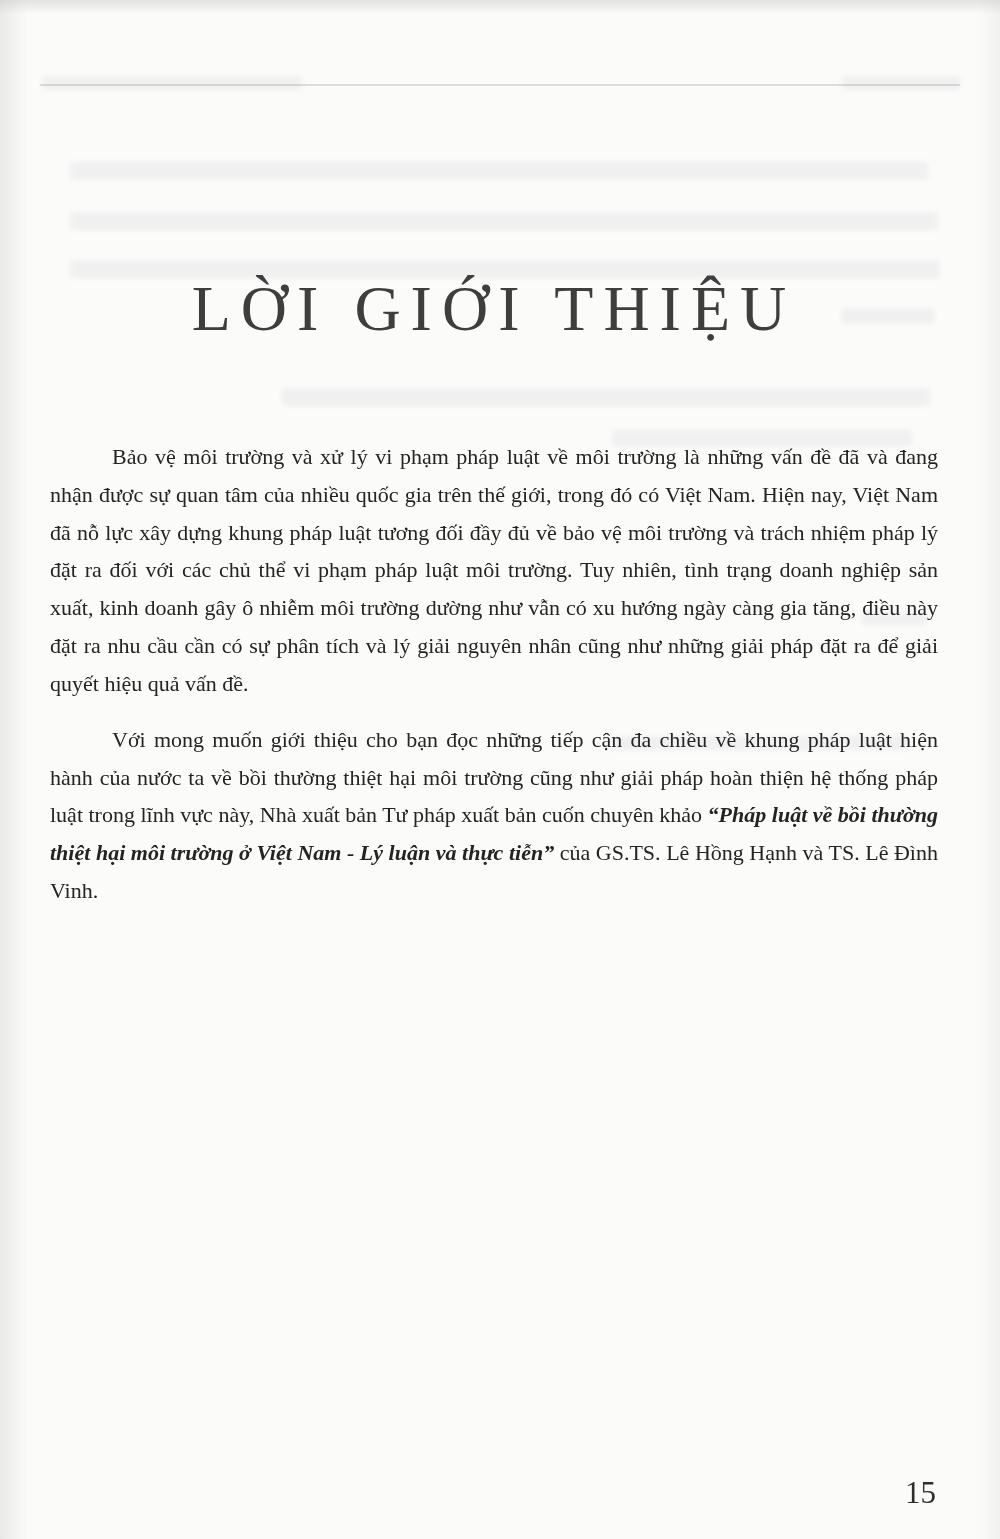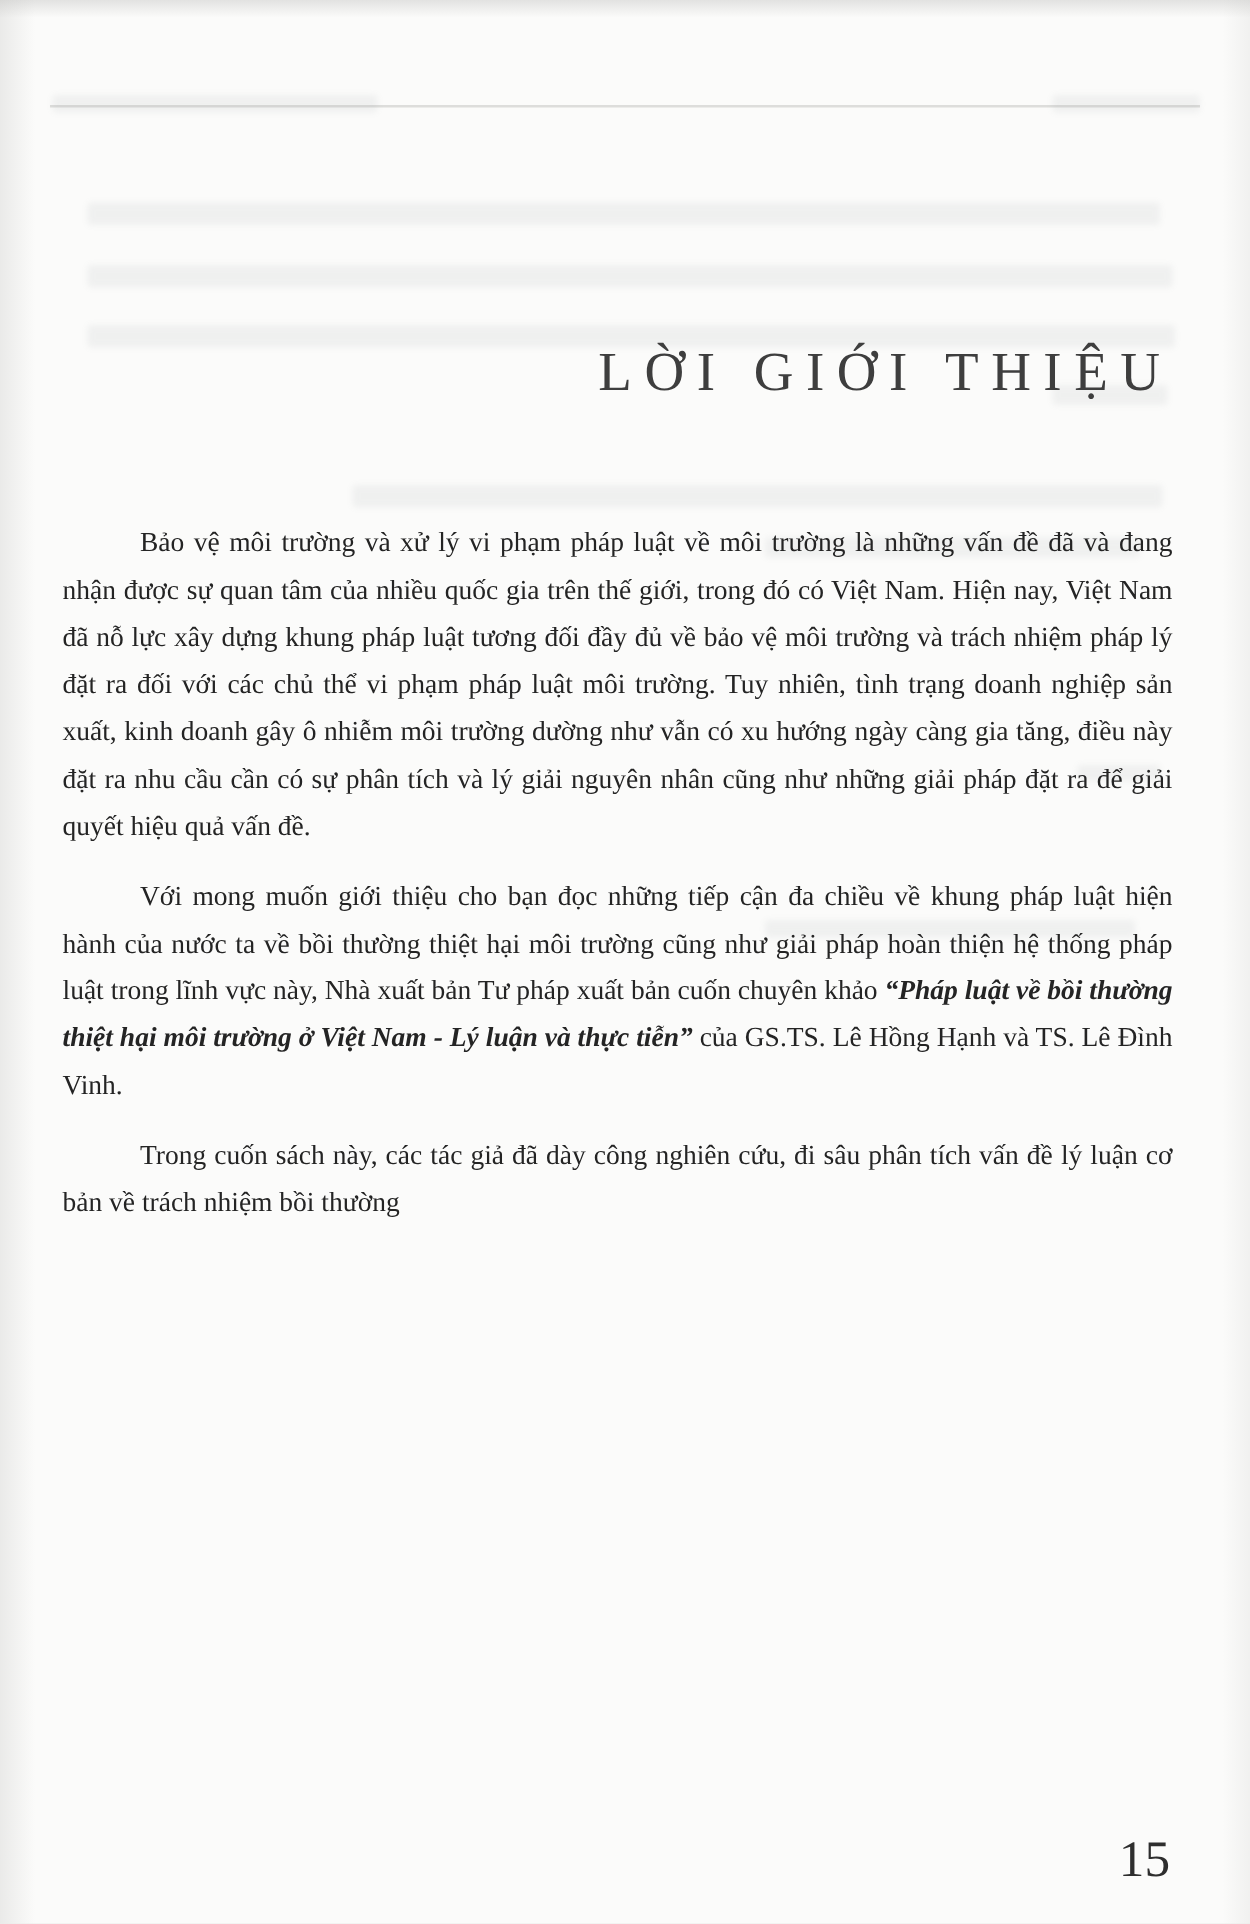--- a/index.html
+++ b/index.html
@@ -38,41 +38,41 @@
     filter: blur(2.5px);
     border-radius: 3px;
   }
   .content {
     position: relative;
     padding: 0 62px 0 50px;
     box-sizing: border-box;
   }
   .page-title {
     margin: 272px 0 92px 0;
-    text-align: right;
-    font-size: 44px;
+    text-align: center;
+    font-size: 64px;
     font-weight: 400;
     letter-spacing: 10px;
     color: #3e3e3e;
   }
   .para {
     margin: 0 0 18px 0;
     font-size: 22px;
     line-height: 1.72;
     text-align: justify;
     text-indent: 62px;
     color: #242424;
   }
   .seg-normal { font-style: normal; font-weight: 400; }
   .seg-bold-italic { font-style: italic; font-weight: 700; }
   .page-number {
     position: absolute;
     right: 64px;
     bottom: 28px;
-    font-size: 41px;
+    font-size: 31px;
     color: #2e2e2e;
   }
 </style>
 </head>
 <body>
 
 <div class="scan-page">
 
   <div class="scan-topline"></div>
   <div class="ghost" style="top:76px; left:42px;  width:260px; height:14px;"></div>
@@ -87,19 +87,18 @@
   <div class="ghost" style="top:736px; left:612px; width:296px; height:14px;"></div>
 
   <div class="content">
 
     <h1 class="page-title">LỜI GIỚI THIỆU</h1>
 
     <p class="para"><span class="seg-normal">Bảo vệ môi trường và xử lý vi phạm pháp luật về môi trường là những vấn đề đã và đang nhận được sự quan tâm của nhiều quốc gia trên thế giới, trong đó có Việt Nam. Hiện nay, Việt Nam đã nỗ lực xây dựng khung pháp luật tương đối đầy đủ về bảo vệ môi trường và trách nhiệm pháp lý đặt ra đối với các chủ thể vi phạm pháp luật môi trường. Tuy nhiên, tình trạng doanh nghiệp sản xuất, kinh doanh gây ô nhiễm môi trường dường như vẫn có xu hướng ngày càng gia tăng, điều này đặt ra nhu cầu cần có sự phân tích và lý giải nguyên nhân cũng như những giải pháp đặt ra để giải quyết hiệu quả vấn đề.</span></p>
 
     <p class="para"><span class="seg-normal">Với mong muốn giới thiệu cho bạn đọc những tiếp cận đa chiều về khung pháp luật hiện hành của nước ta về bồi thường thiệt hại môi trường cũng như giải pháp hoàn thiện hệ thống pháp luật trong lĩnh vực này, Nhà xuất bản Tư pháp xuất bản cuốn chuyên khảo </span><span class="seg-bold-italic">“Pháp luật về bồi thường thiệt hại môi trường ở Việt Nam - Lý luận và thực tiễn”</span><span class="seg-normal"> của GS.TS. Lê Hồng Hạnh và TS. Lê Đình Vinh.</span></p>
 
-    <p class="para"><span class="seg-normal">Trong cuốn sách này, các tác giả đã dày công nghiên cứu, đi sâu phân tích vấn đề lý luận cơ bản về trách nhiệm bồi thường</span></p>
 
   </div>
 
   <div class="page-number">15</div>
 
 </div>
 
 </body></html>

